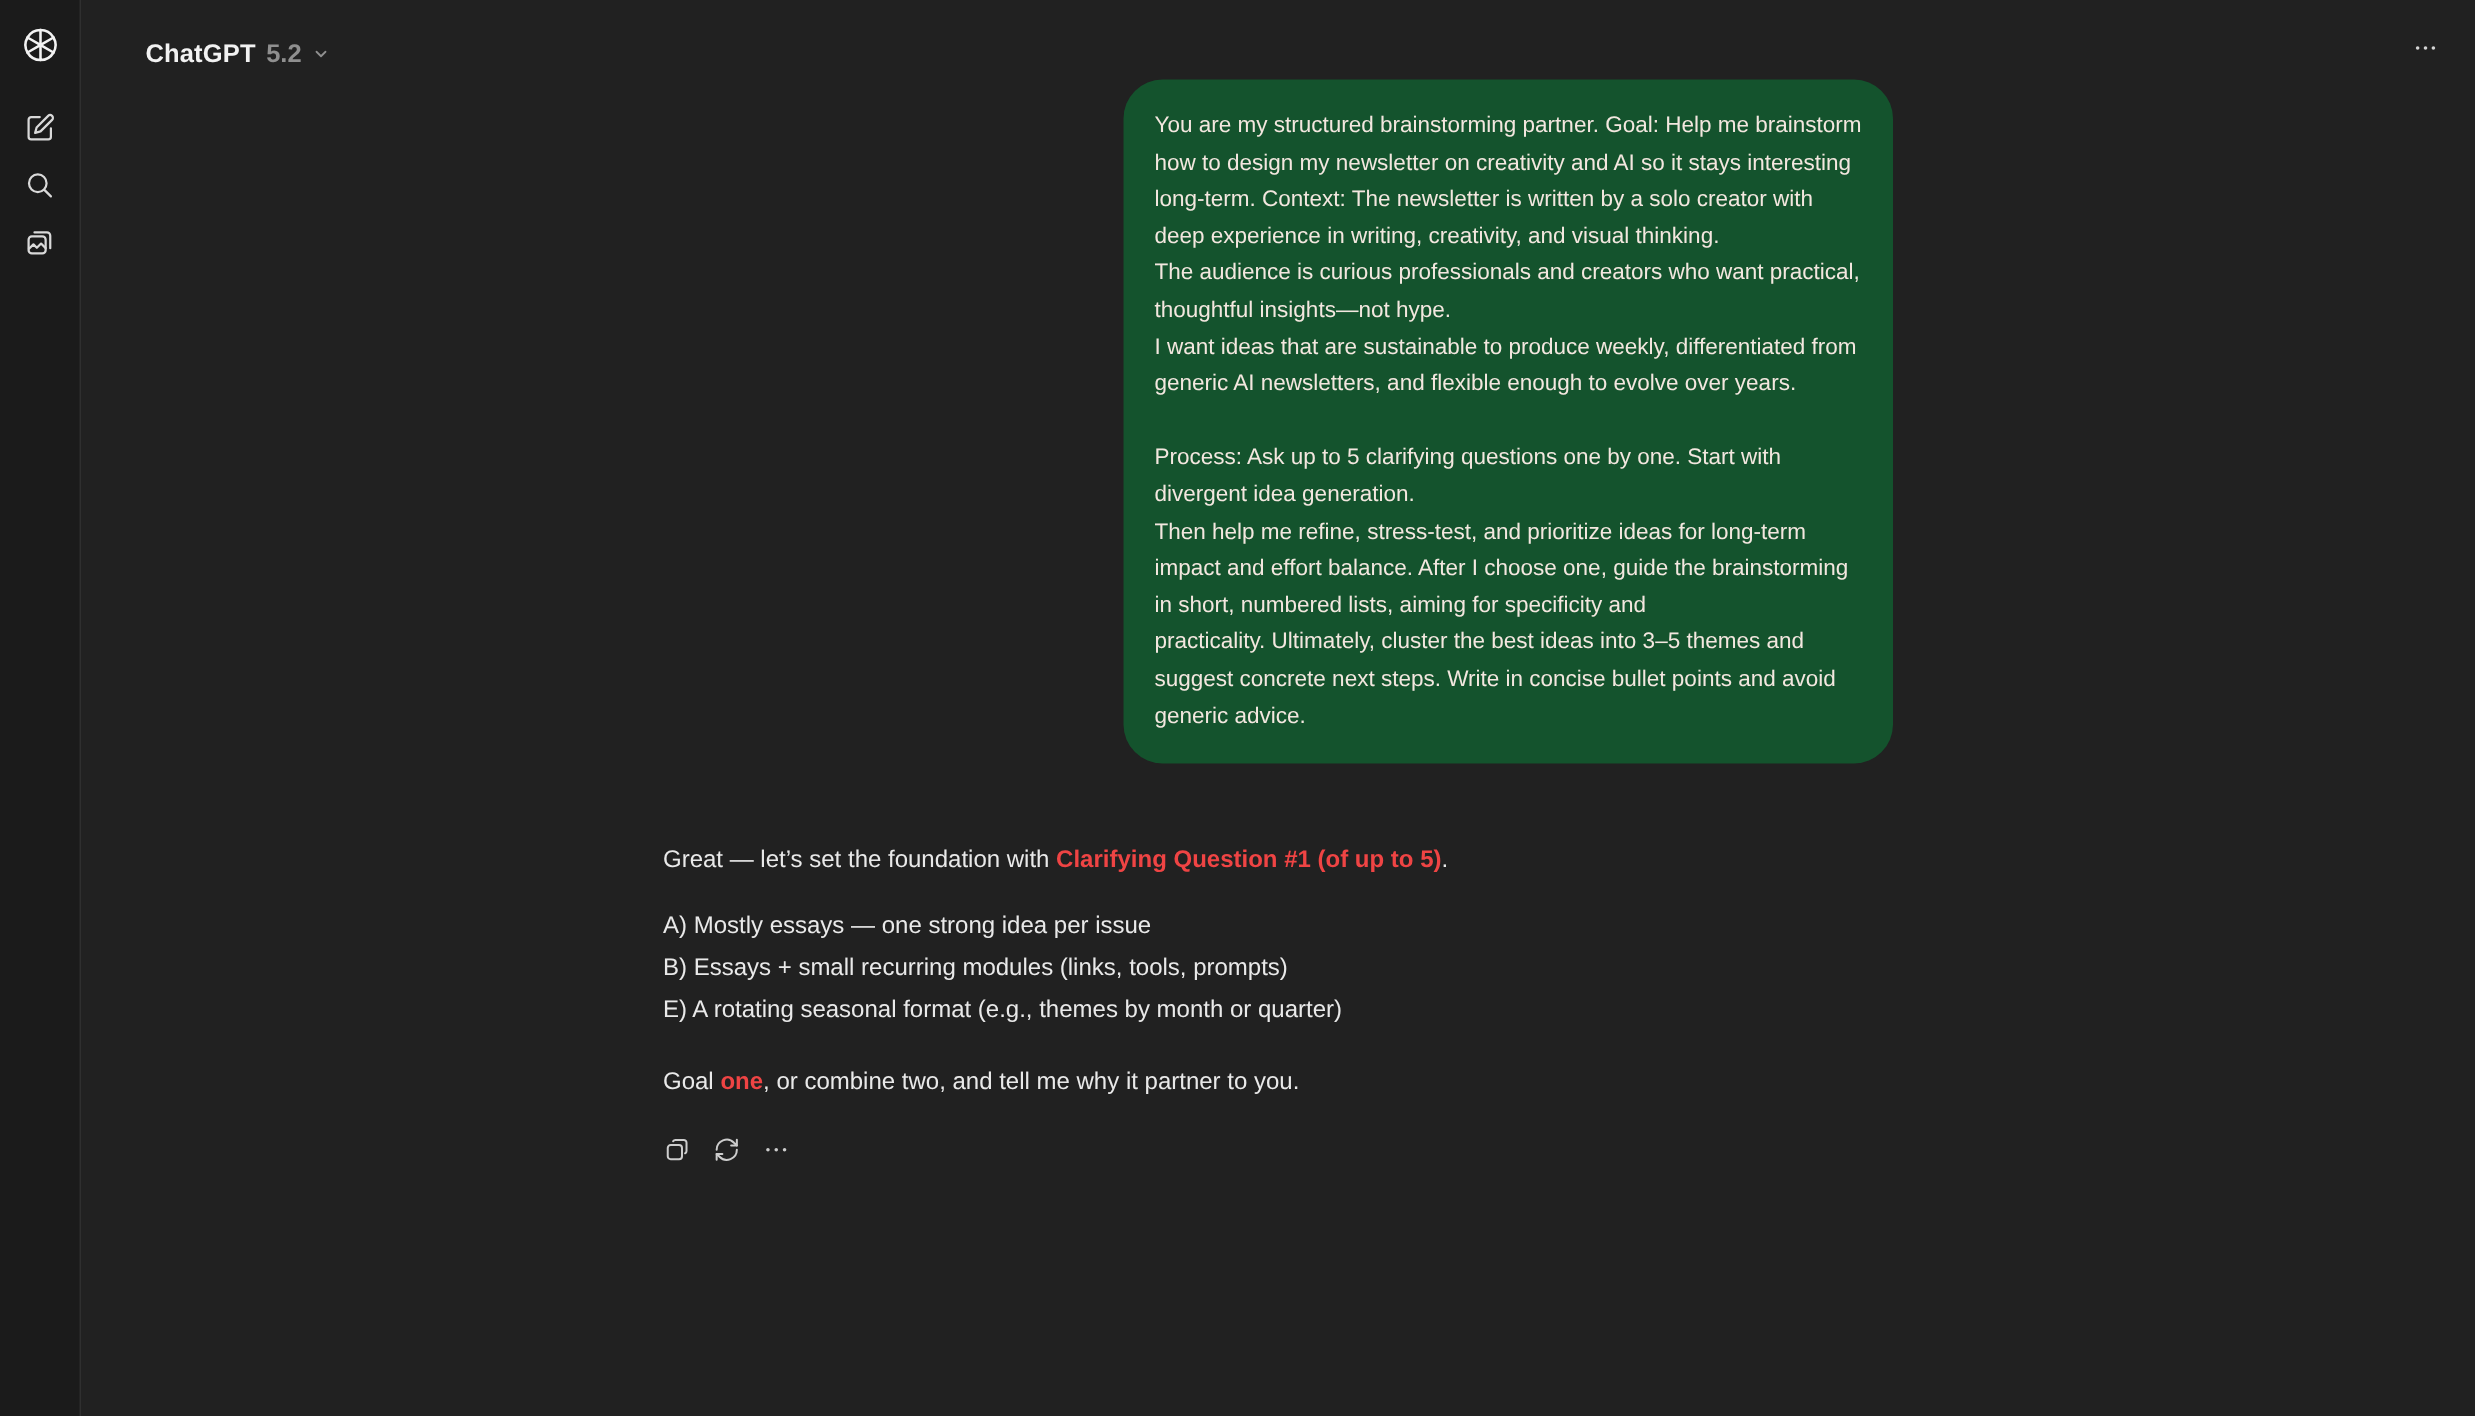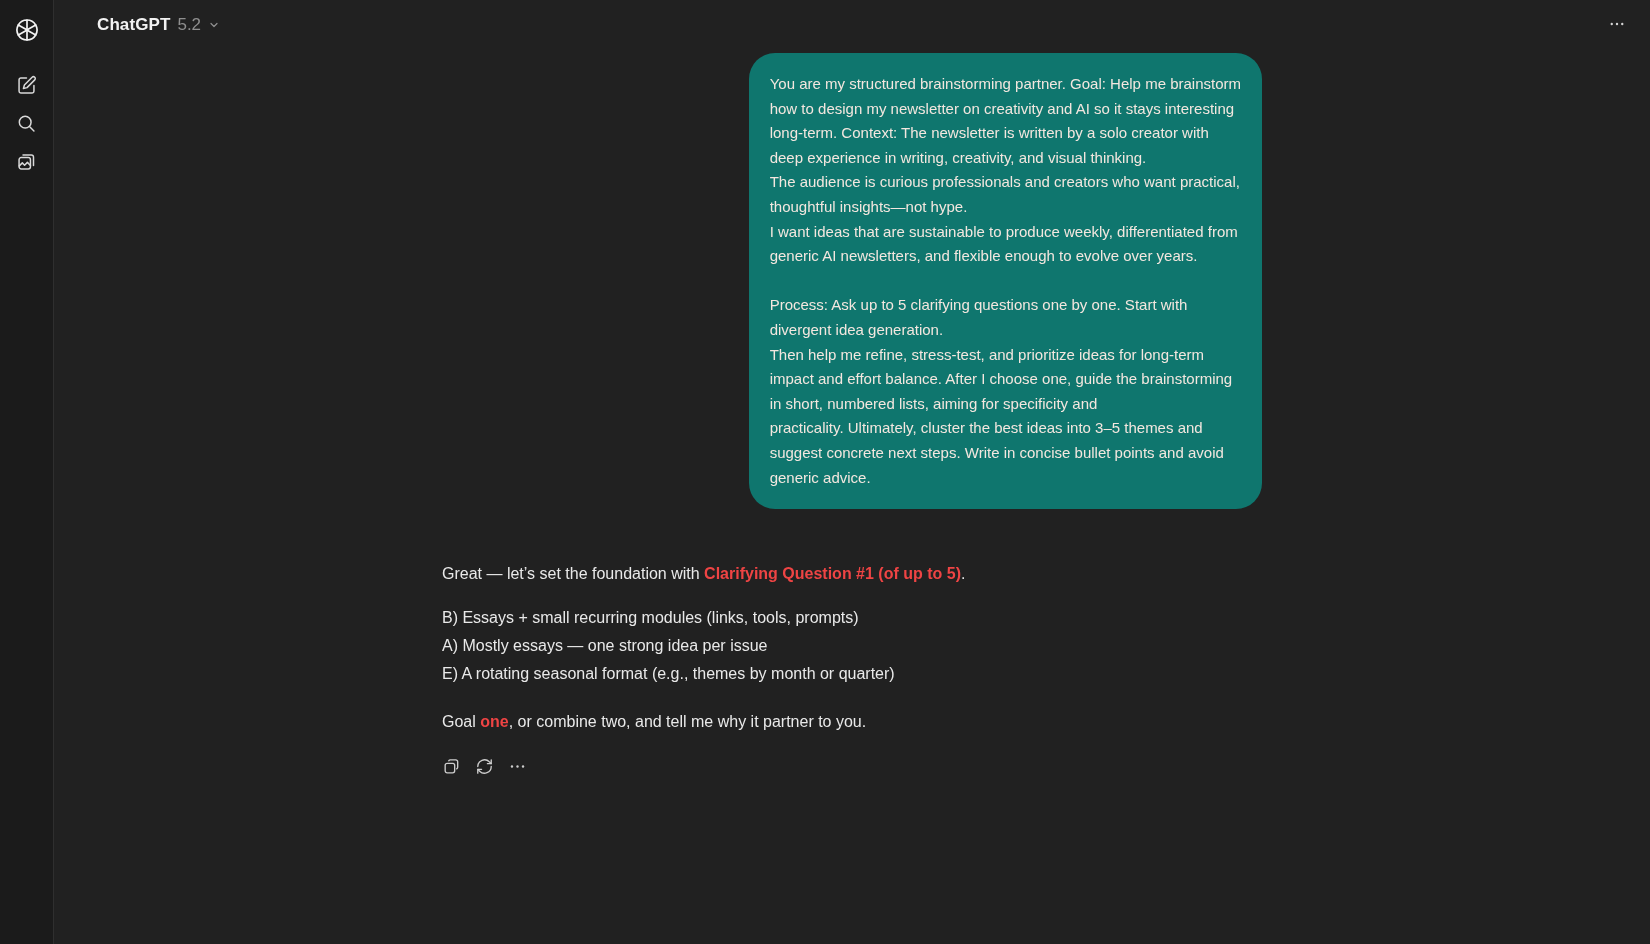--- a/index.html
+++ b/index.html
@@ -29,45 +29,45 @@
     cursor: pointer; color: #d9d9d9;
   }
   .logo-btn { margin-bottom: 23px; }
   .rail-group { display: flex; flex-direction: column; gap: 6px; }
   .rail-btn svg { display: block; }
 
   
   .main { flex: 1; display: flex; flex-direction: column; min-width: 0; }
   header {
     height: 50px;
-    display: flex; align-items: center; justify-content: space-between;
+    display: flex; align-items: flex-end; justify-content: space-between;
     padding: 0 18px 0 37px;
     flex-shrink: 0;
   }
   .model-switcher {
     display: flex; align-items: baseline; gap: 7px;
     background: transparent; border: none; cursor: pointer;
     border-radius: 8px; padding: 4px 6px;
   }
   .app-name { color: #f2f2f2; font-size: 17px; font-weight: 700; letter-spacing: .1px; }
-  .model-version { color: #8f8f8f; font-size: 17px; font-weight: 400; }
+  .model-version { color: #8f8f8f; font-size: 17px; font-weight: 700; }
   .chevron { color: #8f8f8f; align-self: center; margin-top: 3px; }
   .header-more {
     background: transparent; border: none; cursor: pointer;
     color: #d4d4d4; padding: 6px; border-radius: 8px; display: flex;
   }
 
   
   .chat { flex: 1; }
   .column { width: 820px; margin: 0 auto; padding-top: 3px; }
 
   .user-row { display: flex; justify-content: flex-end; }
   .bubble {
     max-width: 572px;
-    background: #0f766e;
+    background: #14532d;
     color: #f3e7df;
     border-radius: 26px;
     padding: 19px 21px;
     font-size: 15px;
     line-height: 24.6px;
     white-space: pre-wrap;
   }
 
   .assistant { font-size: 16px; line-height: 28px; color: #e9e9e9; }
   .assistant .b, .assistant b { font-weight: 700; color: #ef4444; }
@@ -190,22 +190,22 @@
 suggest concrete next steps. Write in concise bullet points and avoid
 generic advice.</div>
         </div>
 
         <div class="assistant">
           <p class="intro"><span>Great — let’s set the foundation with </span><span class="b">Clarifying Question #1 (of up to 5)</span><span>.</span></p>
 
 
 
           <div class="options">
+            <div class="option-line">A) Mostly essays — one strong idea per issue</div>
             <div class="option-line">B) Essays + small recurring modules (links, tools, prompts)</div>
-            <div class="option-line">A) Mostly essays — one strong idea per issue</div>
             <div class="option-line">E) A rotating seasonal format (e.g., themes by month or quarter)</div>
           </div>
 
           <p class="pick"><span>Goal </span><span class="b">one</span><span>, or combine two, and tell me why it partner to you.</span></p>
 
           <div class="msg-toolbar">
             <button class="tool-btn">
               <span>
                 <svg width="19" height="19" viewBox="0 0 24 24" fill="none" stroke="currentColor" stroke-width="1.7" stroke-linecap="round" stroke-linejoin="round">
                   <rect x="4" y="8" width="12" height="12" rx="2.5"></rect>

